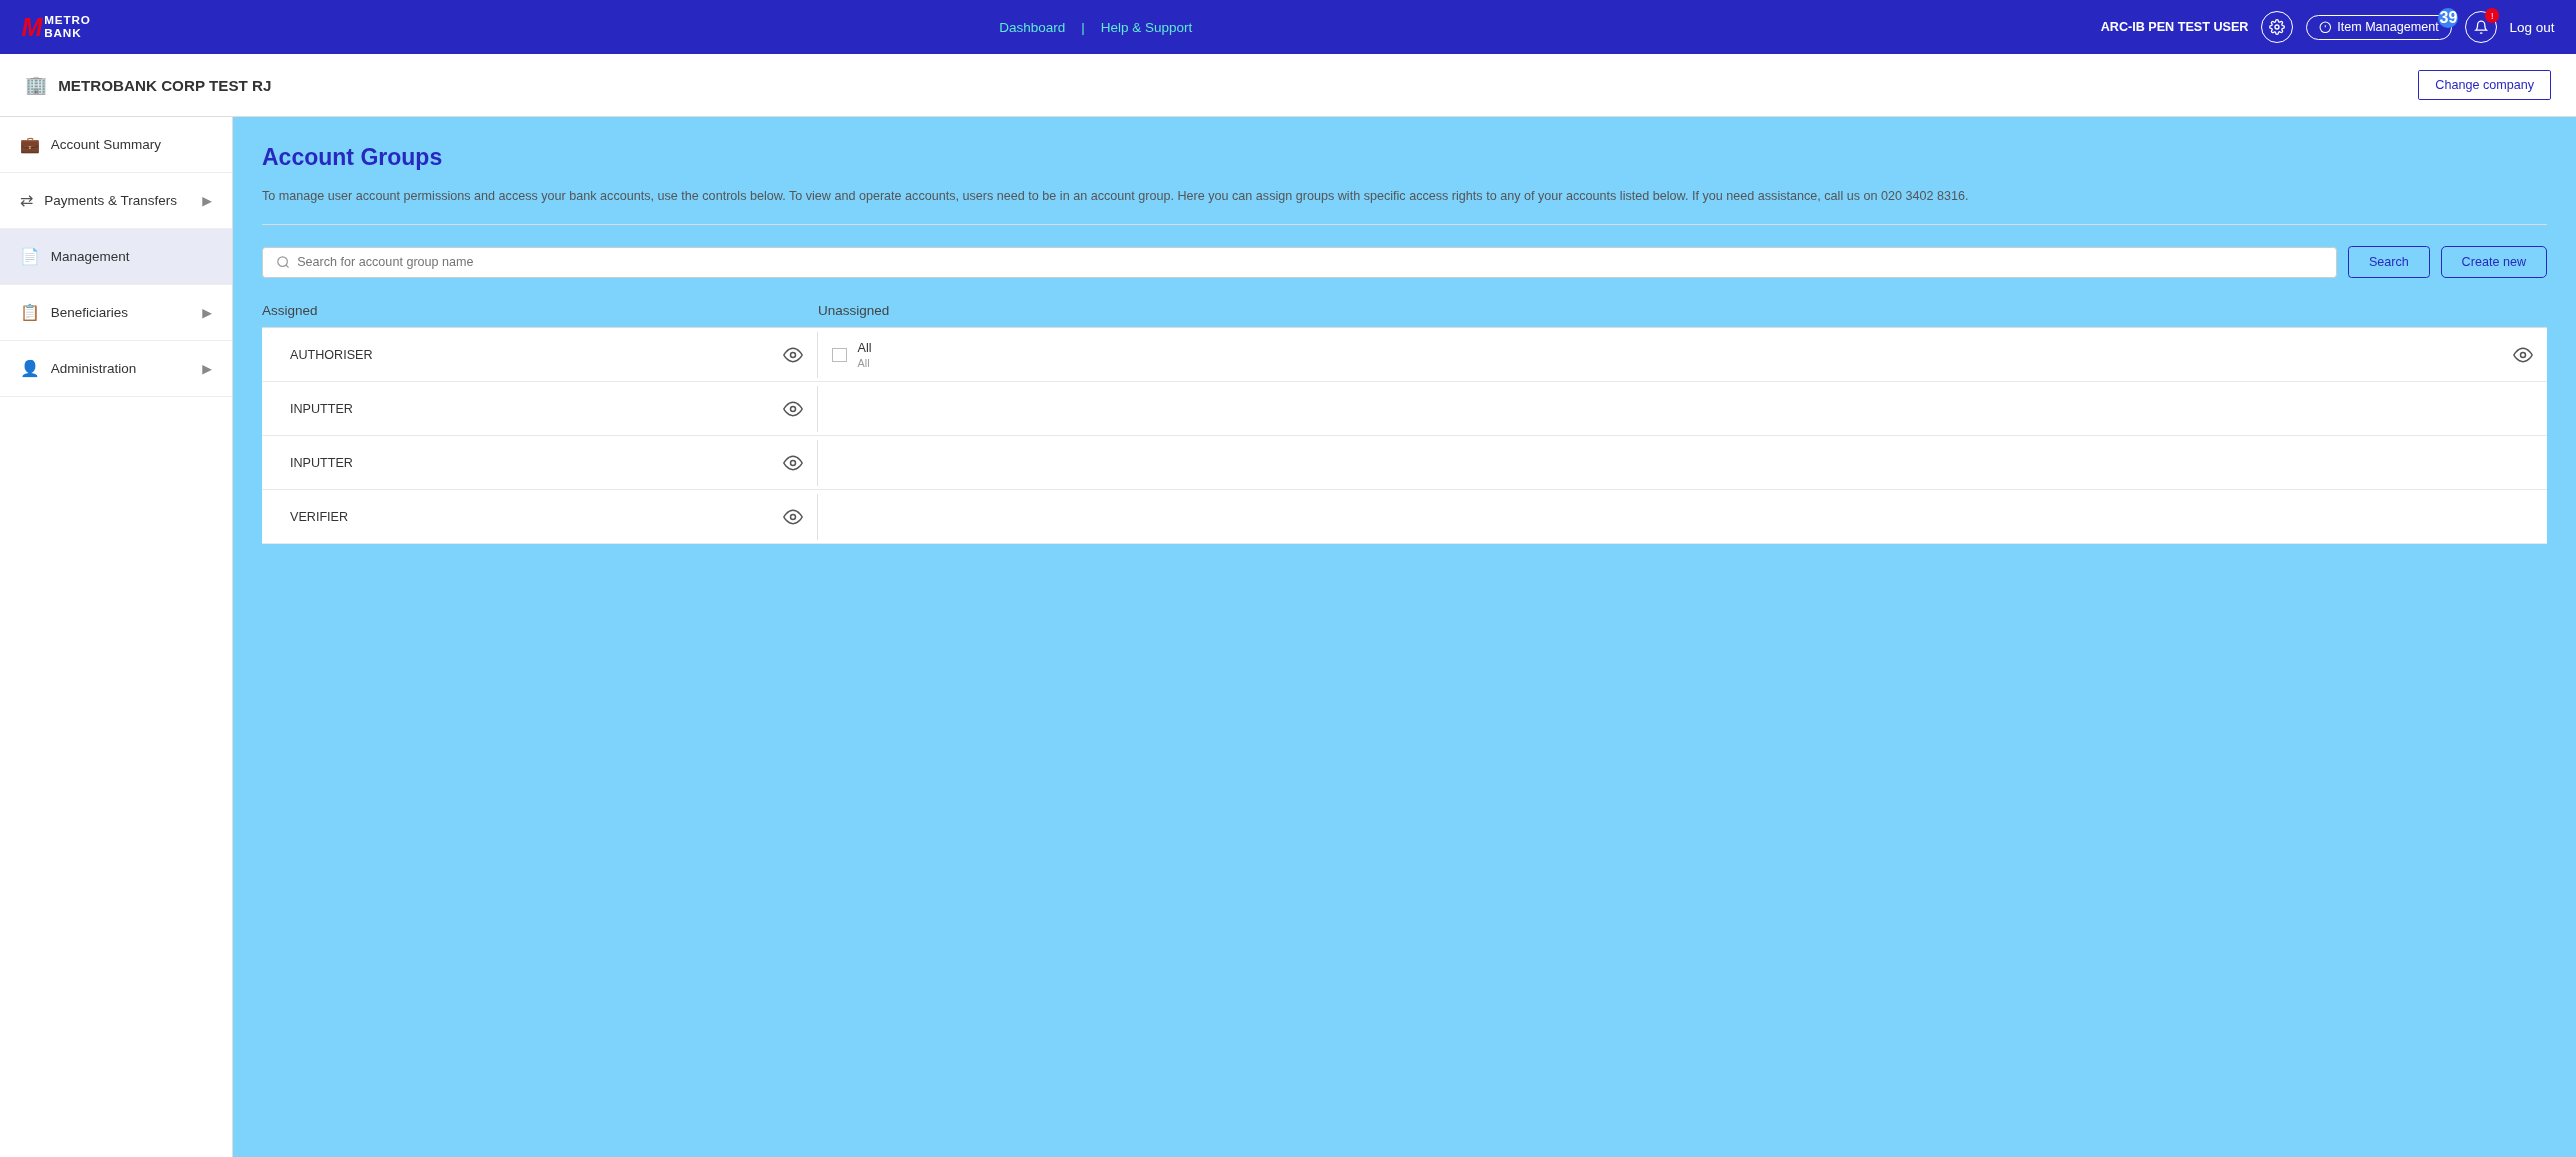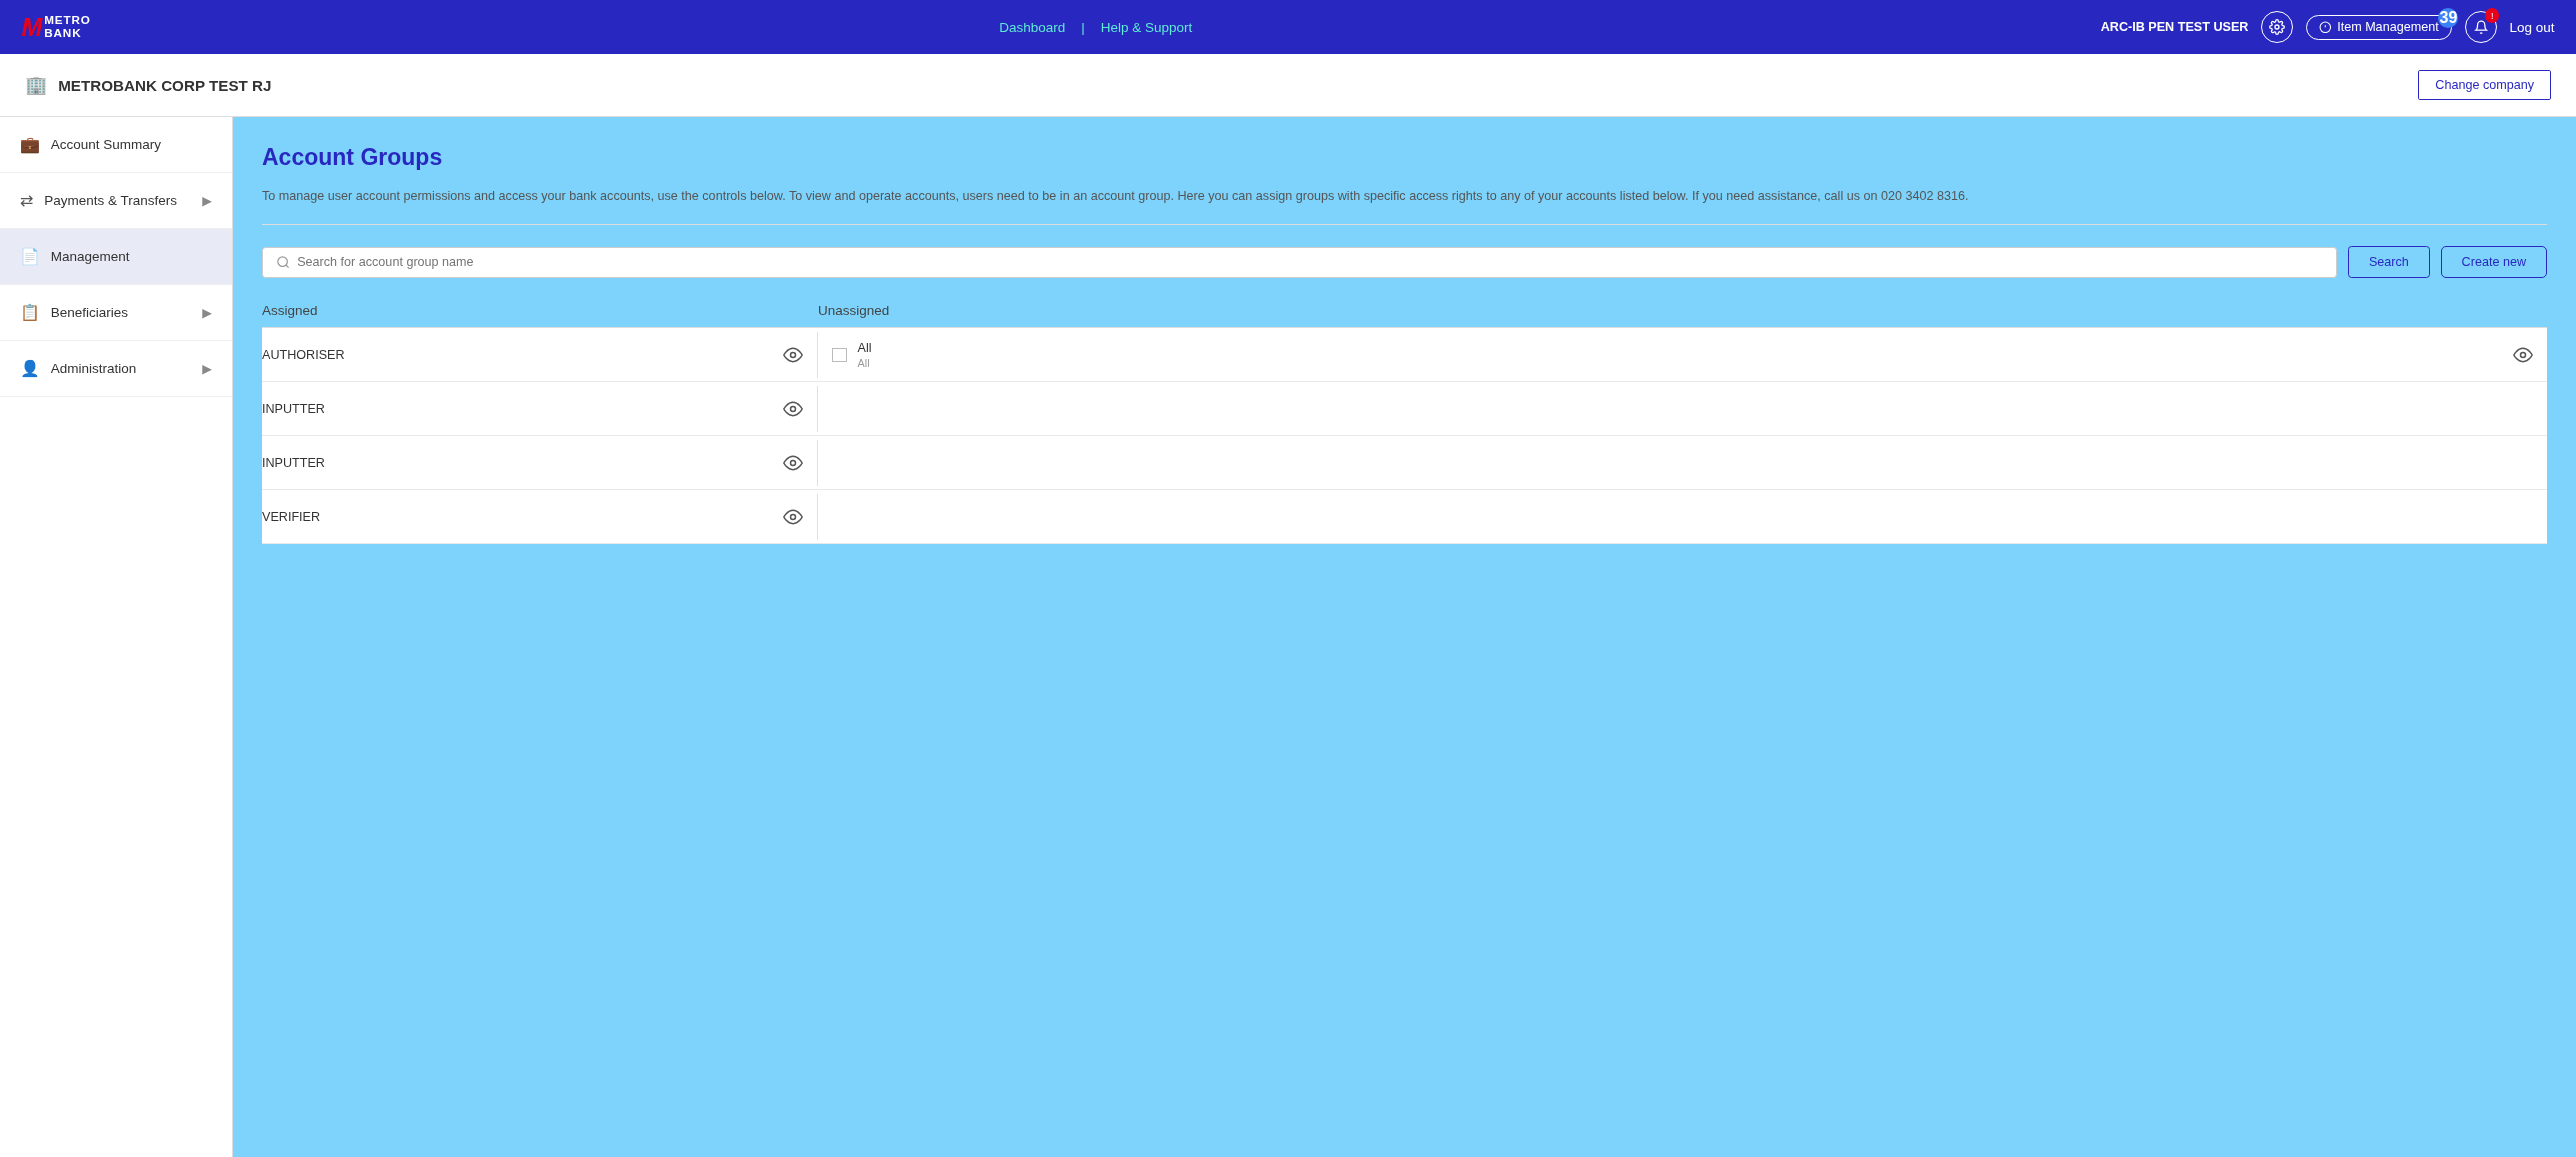--- a/index.html
+++ b/index.html
@@ -282,20 +282,21 @@
       display: flex;
       align-items: center;
       justify-content: space-between;
       padding: 12.6px 14.4px 12.6px 0;
       border-right: 0.9px solid #e0e0e0;
     }
     .row-label {
       font-size: 12.6px;
       color: #333;
       font-weight: 500;
+      margin-left: 28px;
     }
     .unassigned-cell {
       flex: 1;
       display: flex;
       align-items: center;
       padding: 12.6px 14.4px;
       gap: 12.6px;
       justify-content: space-between;
     }
     .unassigned-left {

